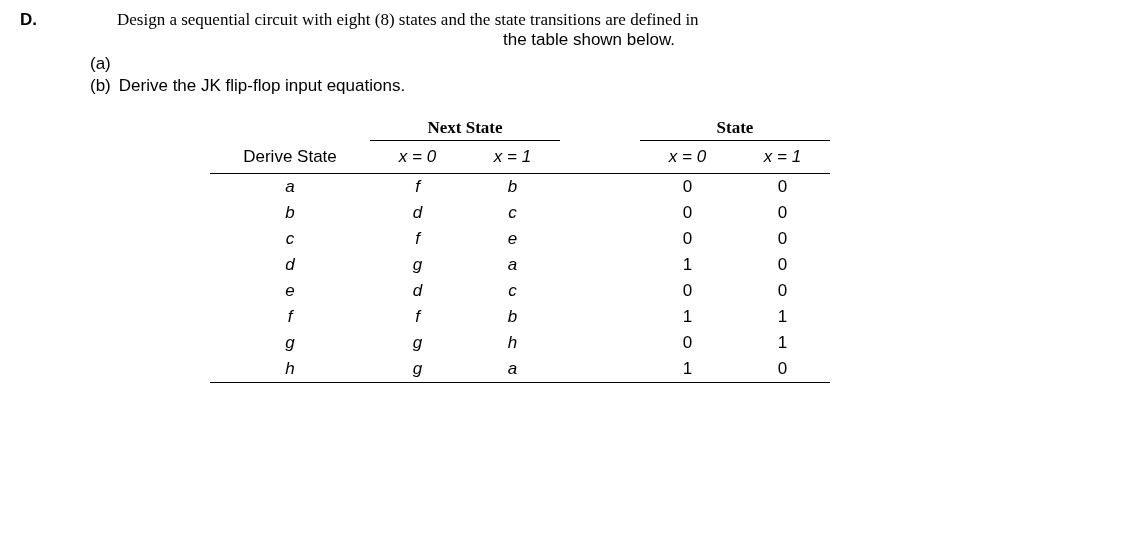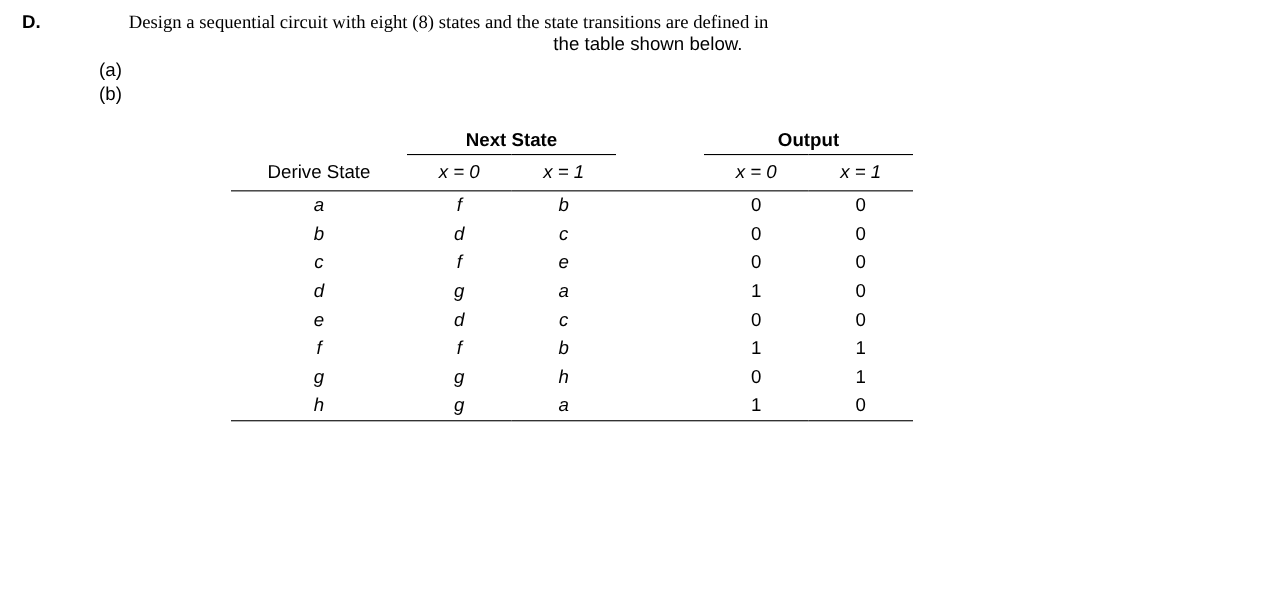--- a/index.html
+++ b/index.html
@@ -51,20 +51,21 @@
     }
     .col-present { width: 160px; }
     .col-ns0 { width: 95px; }
     .col-ns1 { width: 95px; }
     .col-gap { width: 80px; }
     .col-out0 { width: 95px; }
     .col-out1 { width: 95px; }
     .header-group {
       font-weight: bold;
       padding-bottom: 2px;
+      font-family: Liberation Serif, serif;
     }
     .group-rule {
       border-bottom: 1.5px solid #000;
     }
     .subhead-row th {
       font-weight: normal;
       padding: 6px 0;
     }
     .bottom-rule th, .bottom-rule td {
       border-bottom: 1.5px solid #000;
@@ -85,31 +86,32 @@
   <span class="problem-text-main">Design a sequential circuit with eight (8) states and the state transitions are defined in</span>
 </div>
 <div class="second-line">the table shown below.</div>
 
 <div class="sub-parts">
   <div class="sub-part">
     <span class="sub-label">(a)</span>
   </div>
   <div class="sub-part">
     <span class="sub-label">(b)</span>
+    <span>Derive the JK flip-flop input equations.</span>
   </div>
 </div>
 
 <div class="table-container">
   <table>
     <thead>
       <tr>
         <th class="col-present"></th>
         <th colspan="2" class="header-group group-rule">Next State</th>
         <th class="col-gap"></th>
-        <th colspan="2" class="header-group group-rule">Output</th>
+        <th colspan="2" class="header-group group-rule">State</th>
       </tr>
       <tr class="subhead-row bottom-rule">
         <th class="col-present present-col-header">Derive State</th>
         <th class="col-ns0 italic">x = 0</th>
         <th class="col-ns1 italic">x = 1</th>
         <th class="col-gap"></th>
         <th class="col-out0 italic">x = 0</th>
         <th class="col-out1 italic">x = 1</th>
       </tr>
     </thead>

